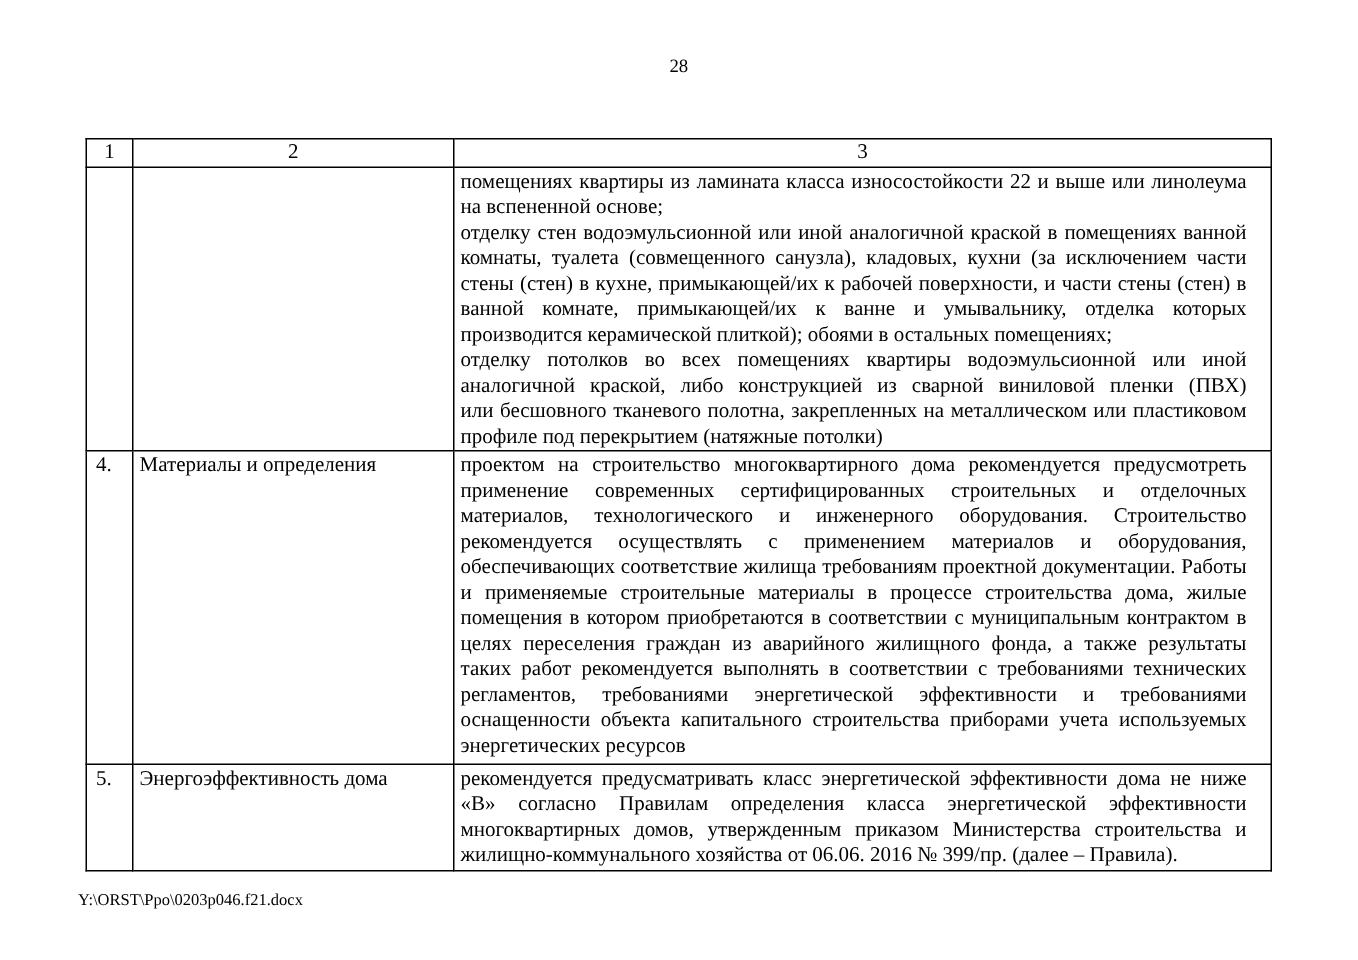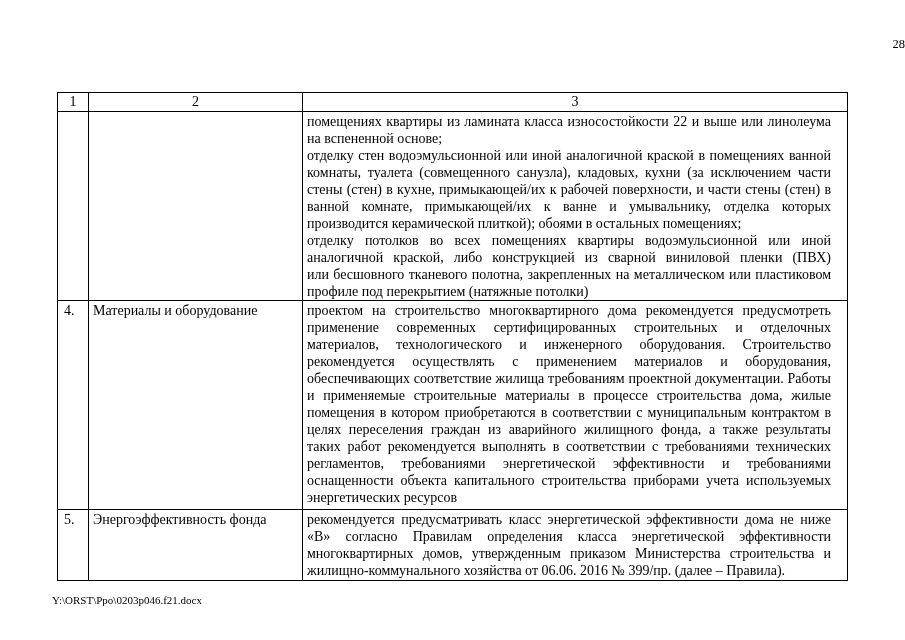--- a/index.html
+++ b/index.html
@@ -13,21 +13,21 @@
     position: relative;
     font-family: "Liberation Serif", "DejaVu Serif", serif;
     color: #000000;
     overflow: hidden;
   }
   .page-number {
     position: absolute;
     top: 37px;
     left: 0;
     width: 905px;
-    text-align: right;
+    text-align: center;
     font-size: 12.5px;
     line-height: 14px;
   }
   .doc-table {
     position: absolute;
     top: 92px;
     left: 57px;
     width: 790px;
     border-collapse: collapse;
     table-layout: fixed;
@@ -98,28 +98,28 @@
       <td class="num"></td>
       <td class="name"></td>
       <td class="text">
         <p>помещениях квартиры из ламината класса износостойкости 22 и выше или линолеума на вспененной основе;</p>
         <p>отделку стен водоэмульсионной или иной аналогичной краской в помещениях ванной комнаты, туалета (совмещенного санузла), кладовых, кухни (за исключением части стены (стен) в кухне, примыкающей/их к рабочей поверхности, и части стены (стен) в ванной комнате, примыкающей/их к ванне и умывальнику, отделка которых производится керамической плиткой); обоями в остальных помещениях;</p>
         <p>отделку потолков во всех помещениях квартиры водоэмульсионной или иной аналогичной краской, либо конструкцией из сварной виниловой пленки (ПВХ) или&nbsp;бесшовного тканевого полотна, закрепленных на металлическом или пластиковом профиле под перекрытием (натяжные потолки)</p>
       </td>
     </tr>
     <tr class="rowB">
       <td class="num">4.</td>
-      <td class="name">Материалы и оборудование</td>
+      <td class="name">Материалы и определения</td>
       <td class="text">
         <p>проектом на строительство многоквартирного дома рекомендуется предусмотреть применение современных сертифицированных строительных и отделочных материалов, технологического и инженерного оборудования. Строительство рекомендуется осуществлять с применением материалов и оборудования, обеспечивающих соответствие жилища требованиям проектной документации. Работы и применяемые строительные материалы в процессе строительства дома, жилые помещения в котором приобретаются в соответствии с муниципальным контрактом в целях переселения граждан из аварийного жилищного фонда, а&nbsp;также результаты таких работ рекомендуется выполнять в соответствии с&nbsp;требованиями технических регламентов, требованиями энергетической эффективности и требованиями оснащенности объекта капитального строительства приборами учета используемых энергетических ресурсов</p>
       </td>
     </tr>
     <tr class="rowC">
       <td class="num">5.</td>
-      <td class="name">Энергоэффективность фонда</td>
+      <td class="name">Энергоэффективность дома</td>
       <td class="text">
         <p>рекомендуется предусматривать класс энергетической эффективности дома не&nbsp;ниже «В» согласно Правилам определения класса энергетической эффективности многоквартирных домов, утвержденным приказом Министерства строительства и жилищно-коммунального хозяйства от 06.06. 2016 № 399/пр. (далее – Правила).</p>
       </td>
     </tr>
   </tbody>
 </table>
 
 <div class="footer-path">Y:\ORST\Ppo\0203p046.f21.docx</div>
 
 </body></html>

